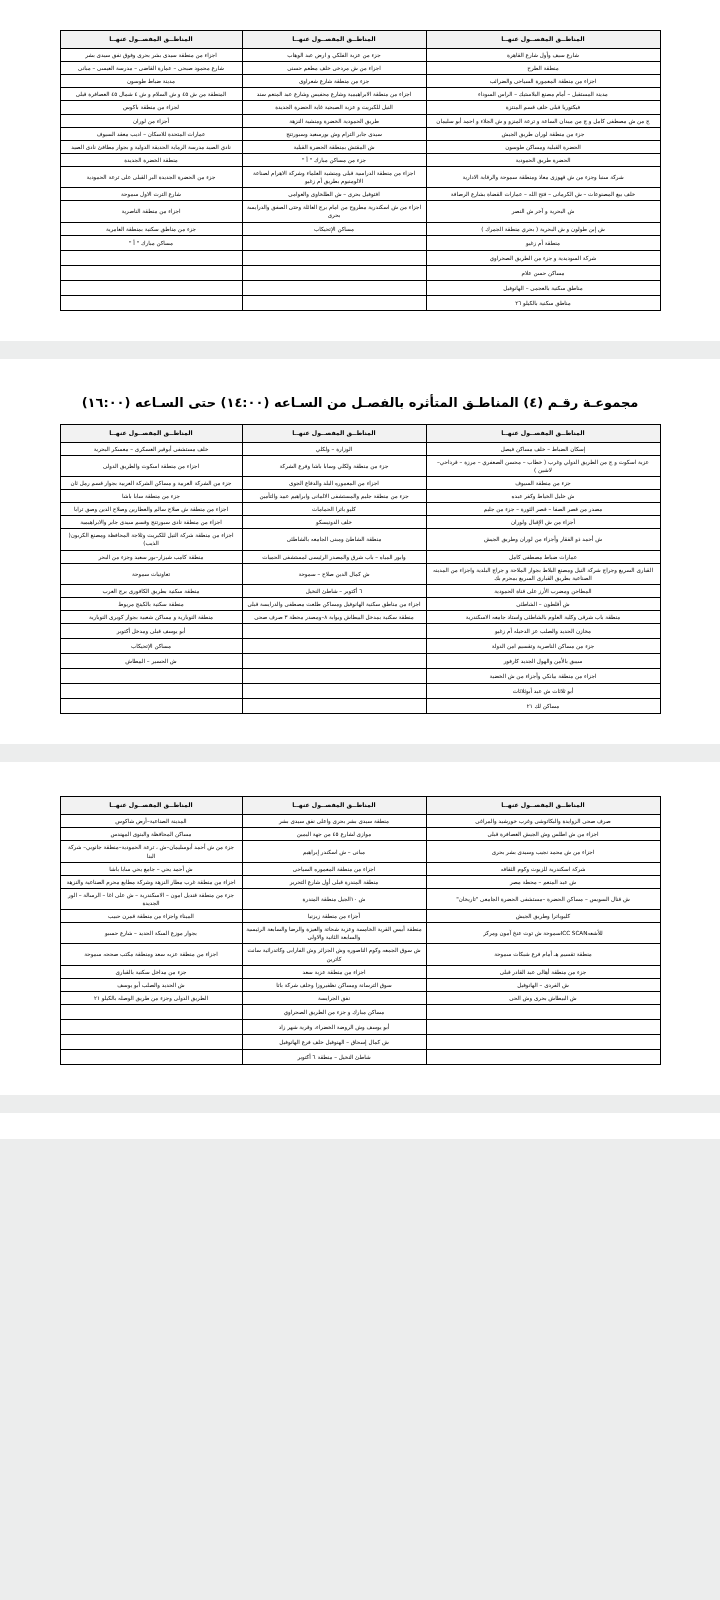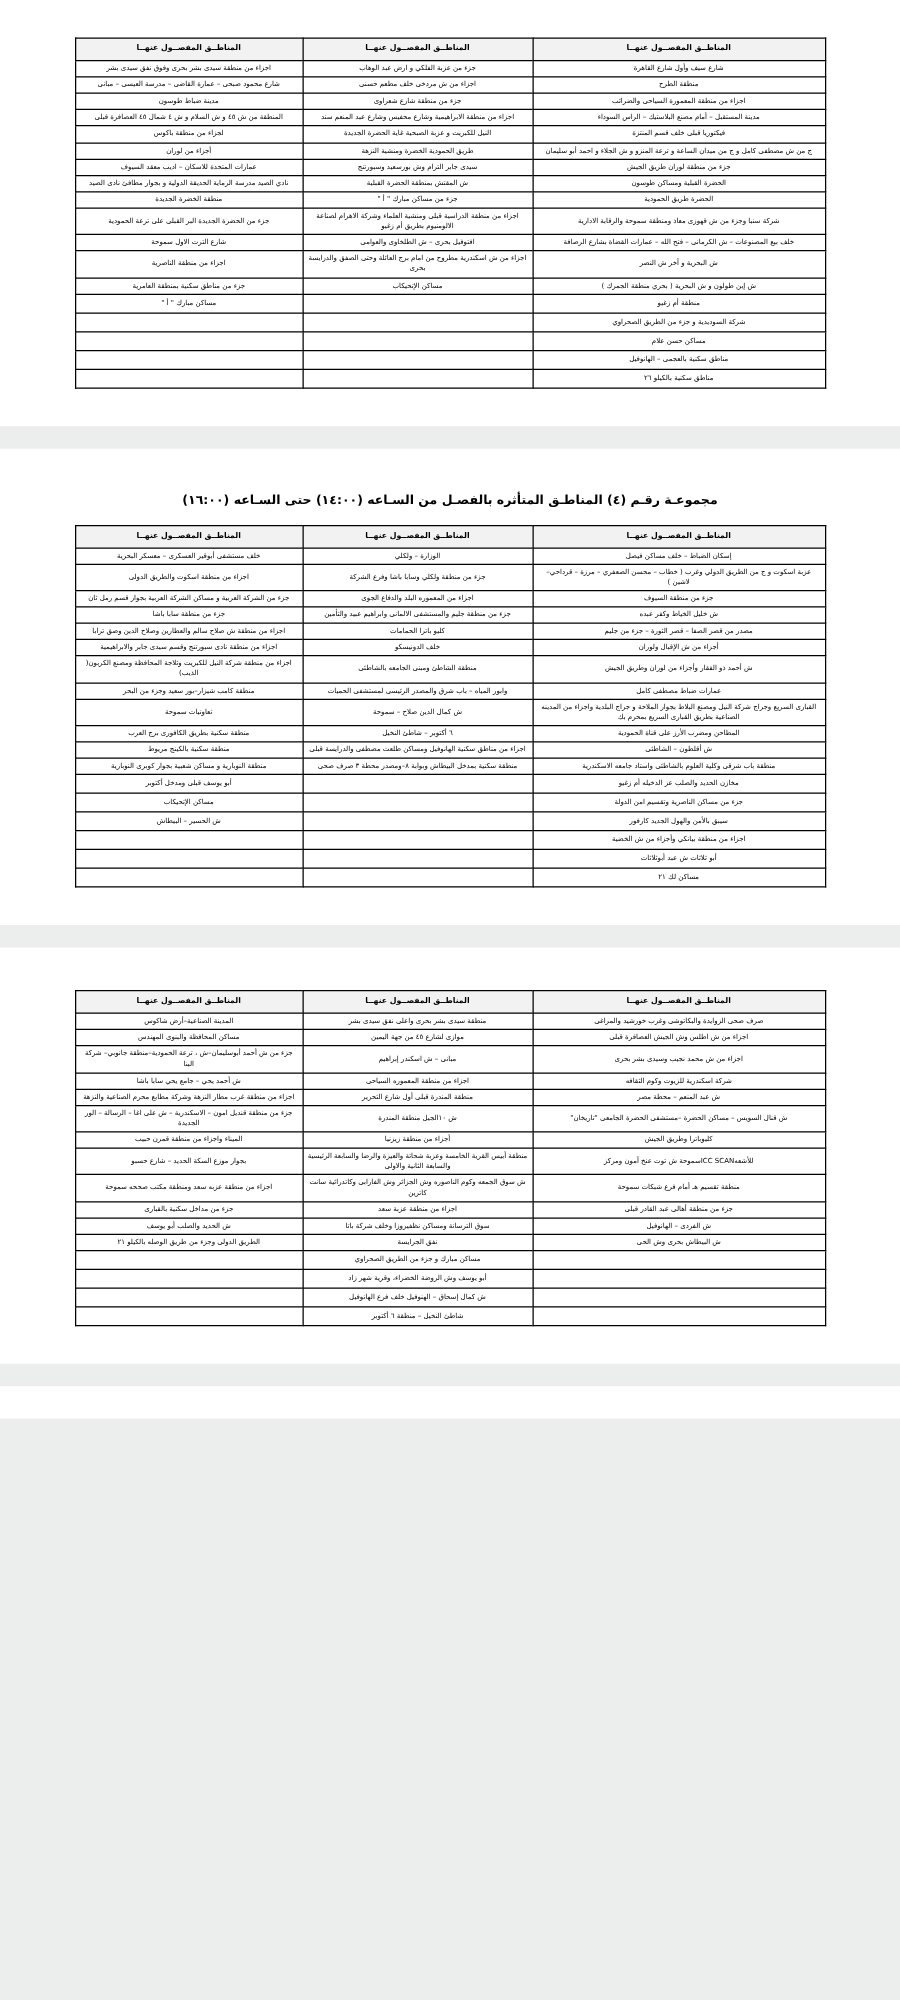--- a/index.html
+++ b/index.html
@@ -54,21 +54,21 @@
     font-weight: bold;
     font-size: 6.2px;
     letter-spacing: .2px;
     padding: 4px 3px;
     border-width: 1.4px;
   }
   table.zone-table td.empty { height: 10px; }
 
   .section-title {
     text-align: center;
-    font-size: 10px;
+    font-size: 13px;
     font-weight: bold;
     color: #000;
     padding: 16px 20px 14px 20px;
     direction: rtl;
     letter-spacing: .3px;
   }
   .tiny { font-size: 4.9px; }
 </style>
 </head>
 <body>

